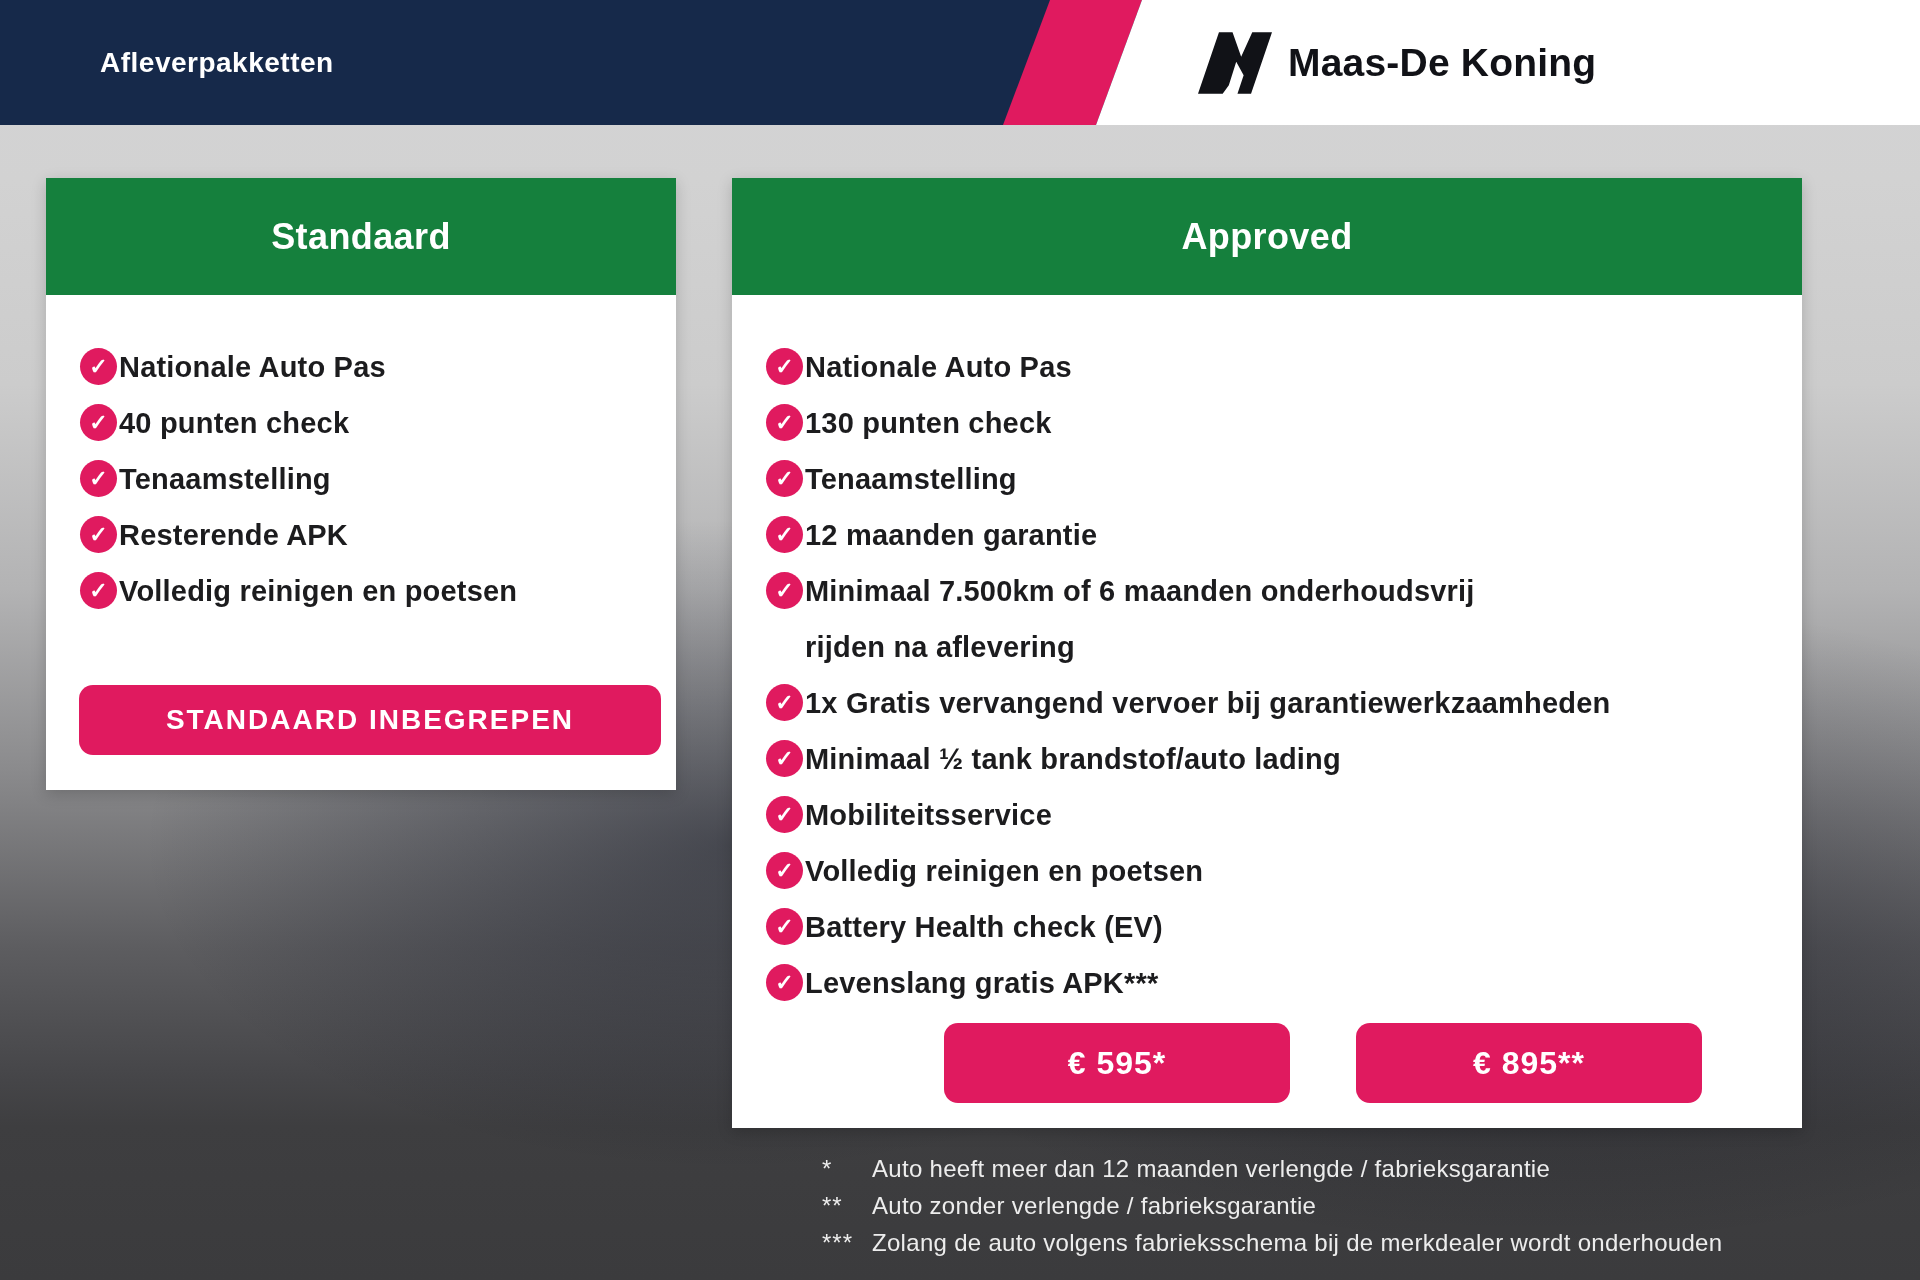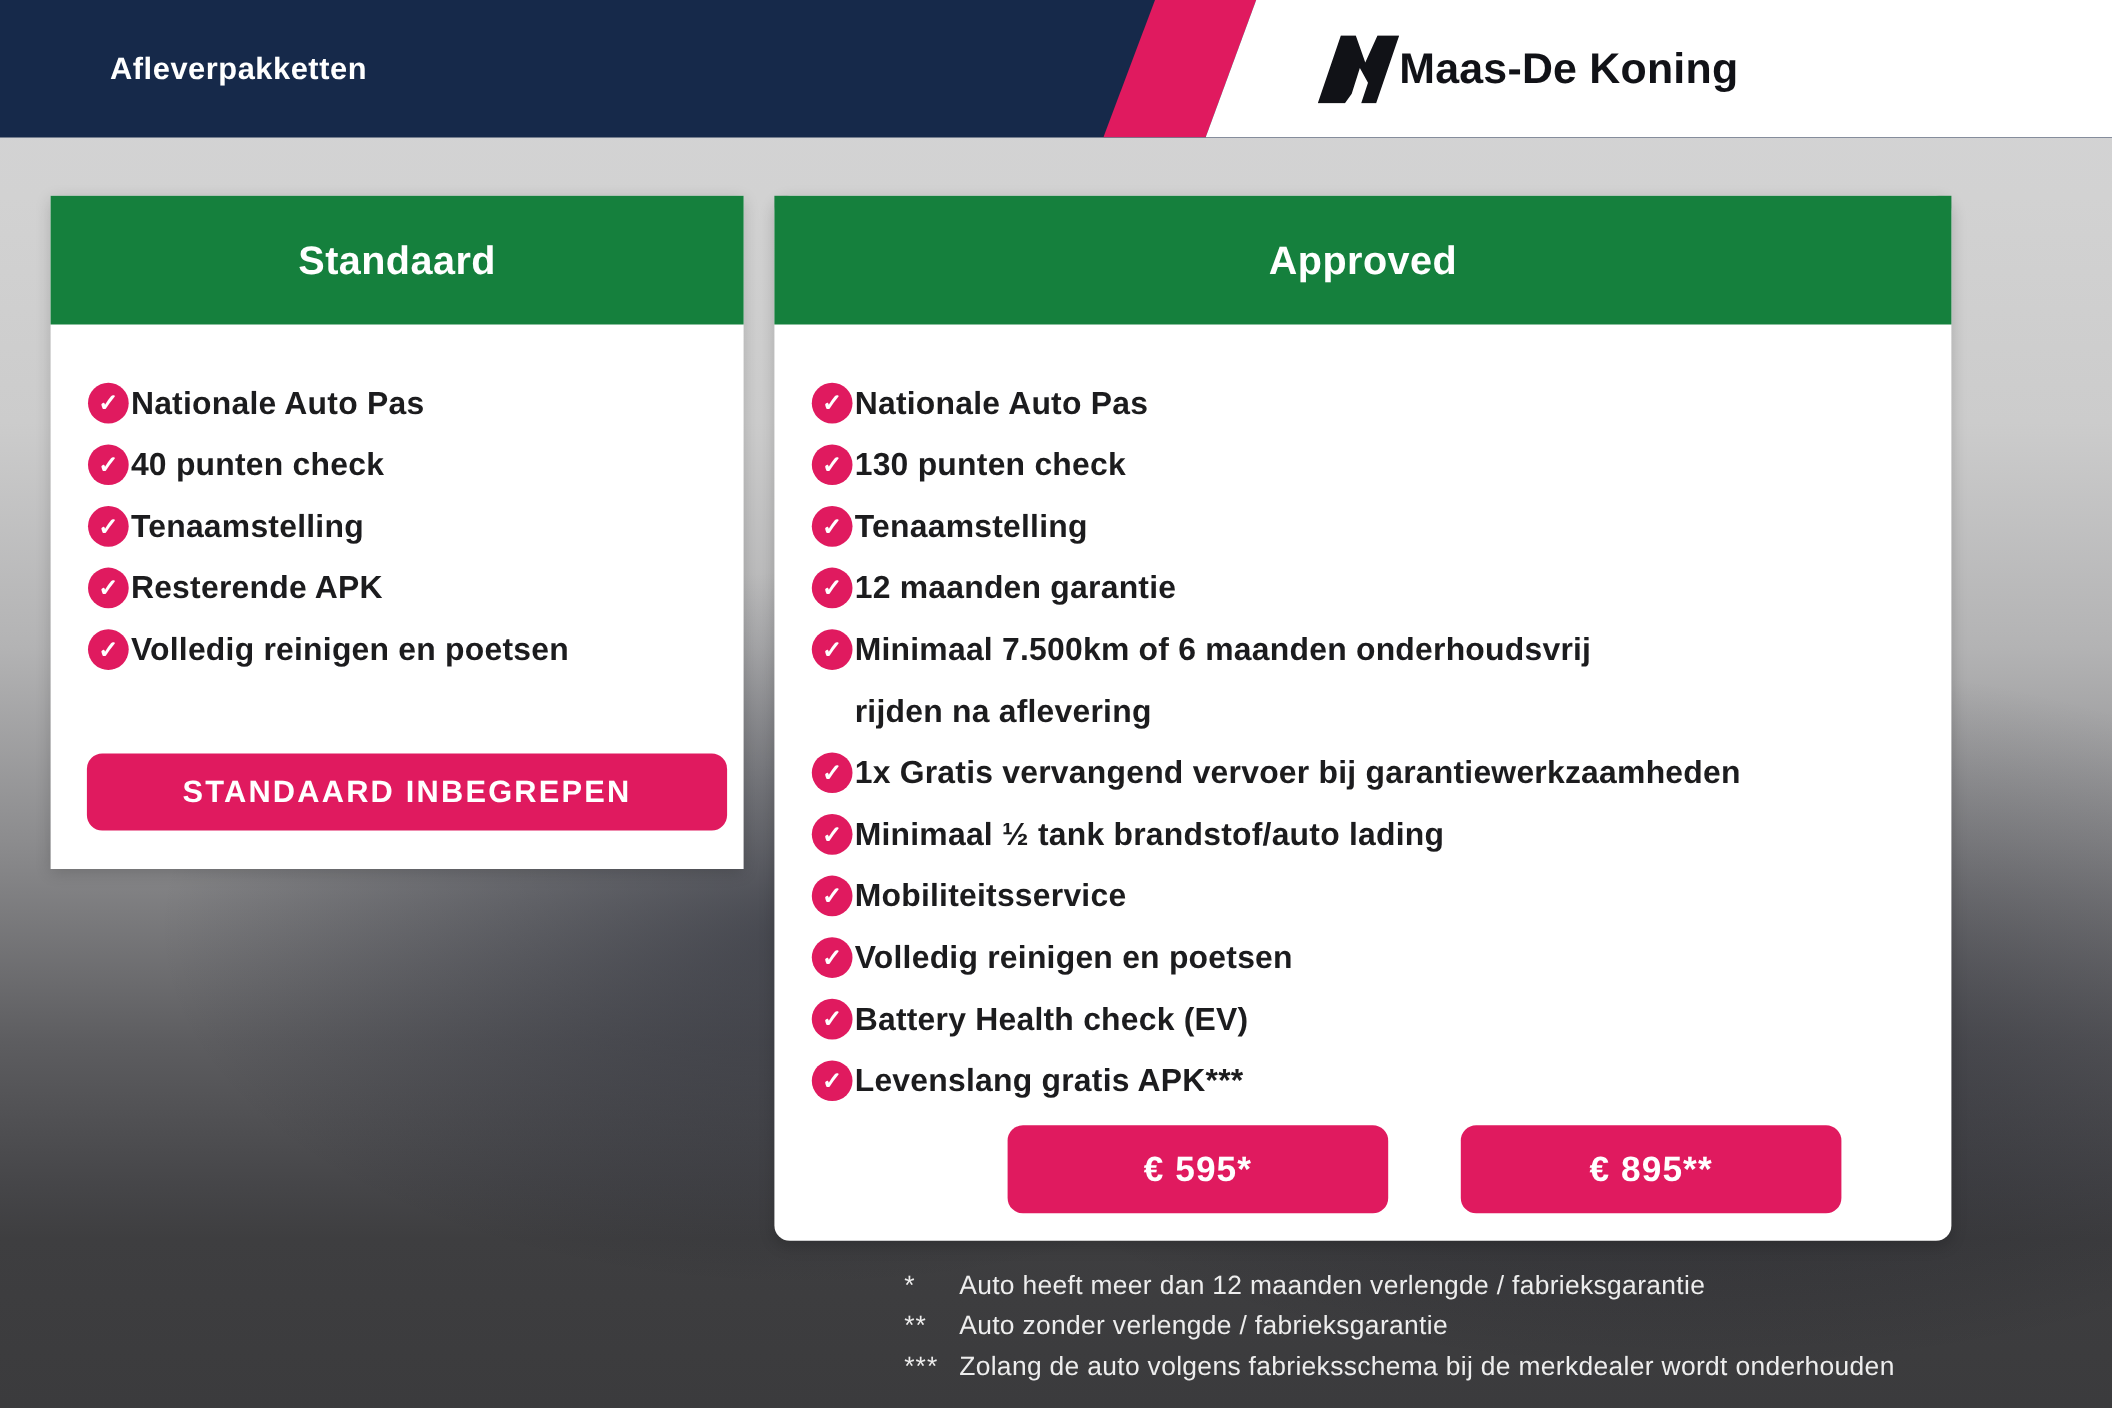--- a/index.html
+++ b/index.html
@@ -24,28 +24,28 @@
   }
   .header .wedge{
     position:absolute;inset:0;background:#ffffff;
     clip-path:polygon(1142px 0,1920px 0,1920px 125px,1096px 125px);
   }
   .header-title{
     position:absolute;left:100px;top:0;height:125px;display:flex;align-items:center;
     color:#ffffff;font-size:28px;font-weight:800;letter-spacing:0.5px;
   }
   .logo{
-    position:absolute;left:1198px;top:0;height:125px;display:flex;align-items:center;
+    position:absolute;left:1198px;top:0;height:125px;display:flex;align-items:center;gap:16px;
   }
   .logo svg{display:block;}
   .logo .brand-text{color:#111217;font-size:39px;font-weight:800;letter-spacing:0.2px;}
   
   .card{position:absolute;background:#ffffff;box-shadow:0 4px 14px rgba(0,0,0,0.18);}
   .card-standard{left:46px;top:178px;width:630px;height:612px;}
-  .card-approved{left:704px;top:178px;width:1070px;height:950px;border-radius:14px;}
+  .card-approved{left:732px;top:178px;width:1070px;height:950px;}
   .card-head{
     height:117px;background:#15803d;display:flex;align-items:center;justify-content:center;
     color:#ffffff;font-size:36px;font-weight:700;letter-spacing:0.4px;
   }
   ul.features{list-style:none;margin:0;padding:44px 30px 0 34px;}
   ul.features li{display:flex;align-items:flex-start;min-height:56px;}
   .check{
     flex:0 0 auto;width:37px;height:37px;margin-top:9px;border-radius:50%;
     background:#e01a5f;color:#ffffff;display:flex;align-items:center;justify-content:center;
   }

